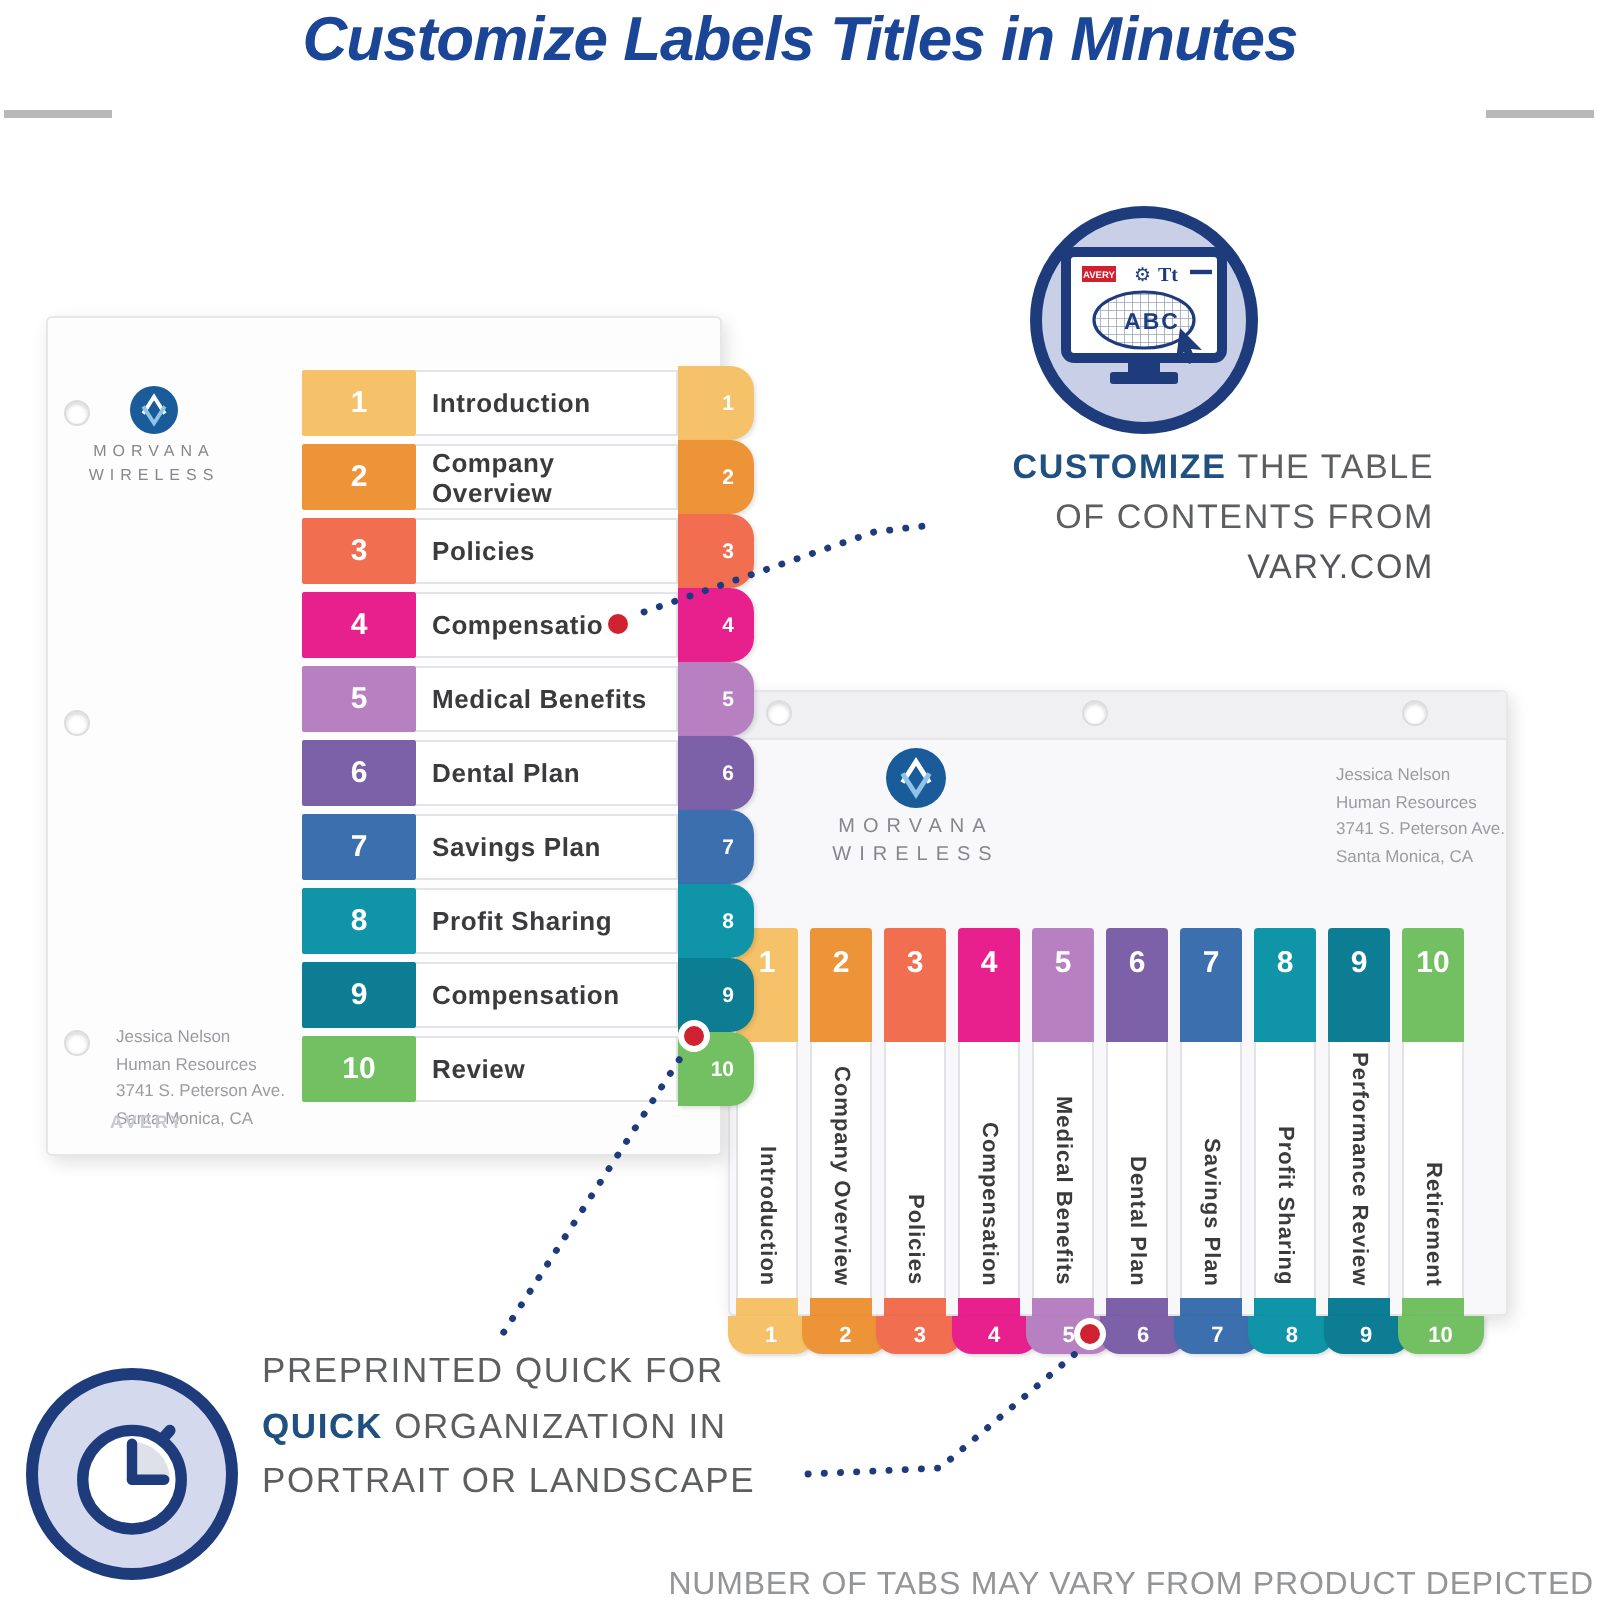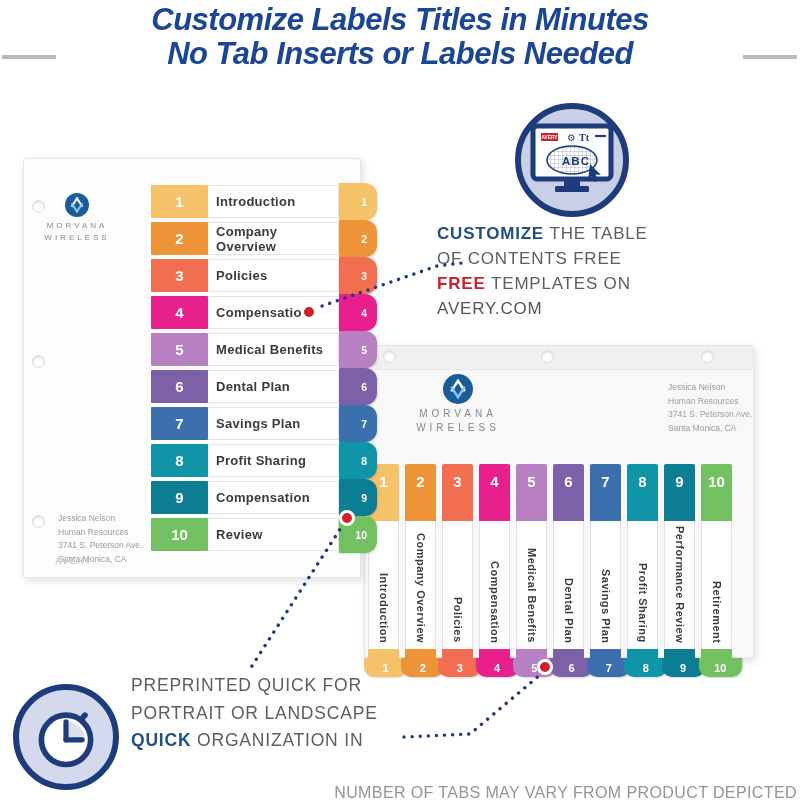--- a/index.html
+++ b/index.html
@@ -65,41 +65,40 @@
   .l-tab{position:absolute;top:312px;width:43px;height:19px;border-radius:0 0 10px 10px;
          color:#fff;font-weight:bold;font-size:11px;display:flex;align-items:center;
          justify-content:center;box-shadow:1px 1px 2px rgba(0,0,0,0.15);}
 
   
   .callout-circle{position:absolute;border:6px solid #1e3c7b;border-radius:50%;
                   background:#c9cfe6;display:flex;align-items:center;justify-content:center;z-index:5;}
   .cc-customize{left:515px;top:103px;width:114px;height:114px;}
   .cc-clock{left:13px;top:684px;width:106px;height:106px;background:#d4d9ed;}
   .callout-text{position:absolute;z-index:5;font-size:17px;line-height:25px;letter-spacing:0.8px;}
-  .ct-customize{left:437px;top:221px;width:280px;text-align:left;}
+  .ct-customize{left:437px;top:221px;width:280px;text-align:right;}
   .ct-preprinted{left:131px;top:672px;width:300px;line-height:27.5px;font-size:17.5px;}
   .seg-gray{color:#5d5e60;}
   .seg-navy{color:#20507f;font-weight:bold;}
   .seg-red{color:#c9202f;font-weight:bold;}
   .seg-dark{color:#55565a;}
 
   .footnote{position:absolute;right:3px;top:784px;color:#939598;font-size:16px;
             letter-spacing:0.4px;z-index:5;}
 
   
   .overlay{position:absolute;left:0;top:0;width:800px;height:800px;z-index:9;pointer-events:none;}
 </style>
 </head>
 <body>
 
 <div class="stage" data-interactable="false">
 
   <div class="title" data-interactable="false">
     <div class="t1" data-interactable="false">Customize Labels Titles in Minutes</div>
-    <div class="t2" data-interactable="false">No Tab Inserts or Labels Needed</div>
   </div>
   <div class="dash dash-l" data-interactable="false"></div>
   <div class="dash dash-r" data-interactable="false"></div>
 
   <div class="sheet l-sheet" data-interactable="false">
     <div class="l-band" data-interactable="false"></div>
     <div class="hole" style="left:18px;top:4px;" data-interactable="false"></div>
     <div class="hole" style="left:176px;top:4px;" data-interactable="false"></div>
     <div class="hole" style="left:336px;top:4px;" data-interactable="false"></div>
     <div id="l-cols" data-interactable="false">
@@ -296,38 +295,37 @@
       <text x="37" y="17.5" font-size="9.5" fill="#1e3c7b" data-interactable="false">⚙</text>
       <text x="49" y="17.5" font-size="10" font-weight="bold" fill="#1e3c7b" font-family="Liberation Serif, serif" data-interactable="false">Tt</text>
       <line x1="65" y1="13" x2="76" y2="13" stroke="#1e3c7b" stroke-width="2.2"></line>
       <ellipse cx="42" cy="37" rx="25" ry="14" fill="url(#grid)" stroke="#1e3c7b" stroke-width="1.6"></ellipse>
       <text x="46" y="41.5" font-size="11.5" font-weight="bold" fill="#1e3c7b" letter-spacing="1" text-anchor="middle" font-family="Liberation Sans, sans-serif" data-interactable="false">ABC</text>
       <path d="M60 41 l11 11 -5.5 -0.5 2.5 6 -3.5 1.5 -2.5 -6 -4 4 z" fill="#1e3c7b" data-interactable="false"></path>
     </svg>
   </div>
   <div class="callout-text ct-customize" id="ct-customize" data-interactable="false">
       <div class="co-line" data-interactable="false"><span class="seg-navy" data-interactable="false">CUSTOMIZE </span><span class="seg-gray" data-interactable="false">THE TABLE</span></div>
-      <div class="co-line" data-interactable="false"><span class="seg-gray" data-interactable="false">OF CONTENTS FREE</span></div>
-      <div class="co-line" data-interactable="false"><span class="seg-red" data-interactable="false">FREE </span><span class="seg-gray" data-interactable="false">TEMPLATES ON</span></div>
-      <div class="co-line" data-interactable="false"><span class="seg-dark" data-interactable="false">AVERY.COM</span></div>
+      <div class="co-line" data-interactable="false"><span class="seg-gray" data-interactable="false">OF CONTENTS FROM</span></div>
+      <div class="co-line" data-interactable="false"><span class="seg-dark" data-interactable="false">VARY.COM</span></div>
     </div>
 
   <div class="callout-circle cc-clock" data-interactable="false">
     <svg width="72" height="72" viewBox="0 0 76 76" data-interactable="false">
       <line x1="51" y1="23" x2="58" y2="15" stroke="#1e3c7b" stroke-width="6" stroke-linecap="round"></line>
       <circle cx="38" cy="41" r="26" fill="#ffffff" stroke="#1e3c7b" stroke-width="6"></circle>
       <path d="M38 41 V21 A20 20 0 0 1 58 41 Z" fill="#dfe1ea"></path>
       <line x1="38" y1="41" x2="38" y2="22" stroke="#1e3c7b" stroke-width="5.5" stroke-linecap="round"></line>
       <line x1="38" y1="41" x2="55" y2="41" stroke="#1e3c7b" stroke-width="5.5" stroke-linecap="round"></line>
     </svg>
   </div>
   <div class="callout-text ct-preprinted" id="ct-preprinted" data-interactable="false">
       <div class="co-line" data-interactable="false"><span class="seg-gray" data-interactable="false">PREPRINTED QUICK FOR</span></div>
+      <div class="co-line" data-interactable="false"><span class="seg-navy" data-interactable="false">QUICK </span><span class="seg-gray" data-interactable="false">ORGANIZATION IN</span></div>
       <div class="co-line" data-interactable="false"><span class="seg-gray" data-interactable="false">PORTRAIT OR LANDSCAPE</span></div>
-      <div class="co-line" data-interactable="false"><span class="seg-navy" data-interactable="false">QUICK </span><span class="seg-gray" data-interactable="false">ORGANIZATION IN</span></div>
     </div>
 
   <div class="footnote" data-interactable="false">NUMBER OF TABS MAY VARY FROM PRODUCT DEPICTED</div>
 
   <svg class="overlay" data-interactable="false">
     <g stroke="#1e3c7b" stroke-width="3.4" stroke-linecap="round" stroke-dasharray="0.1 8" fill="none">
       <path d="M322 306 L437 266 L462 263" data-interactable="false"></path>
       <path d="M344 523 L250 669" data-interactable="false"></path>
       <path d="M404 737 L470 734 L541 674" data-interactable="false"></path>
     </g>

